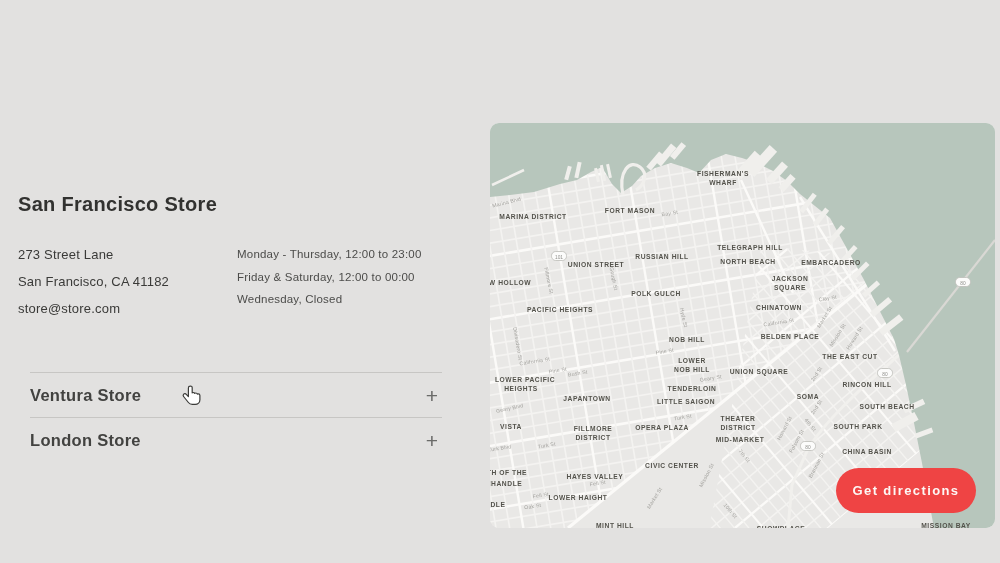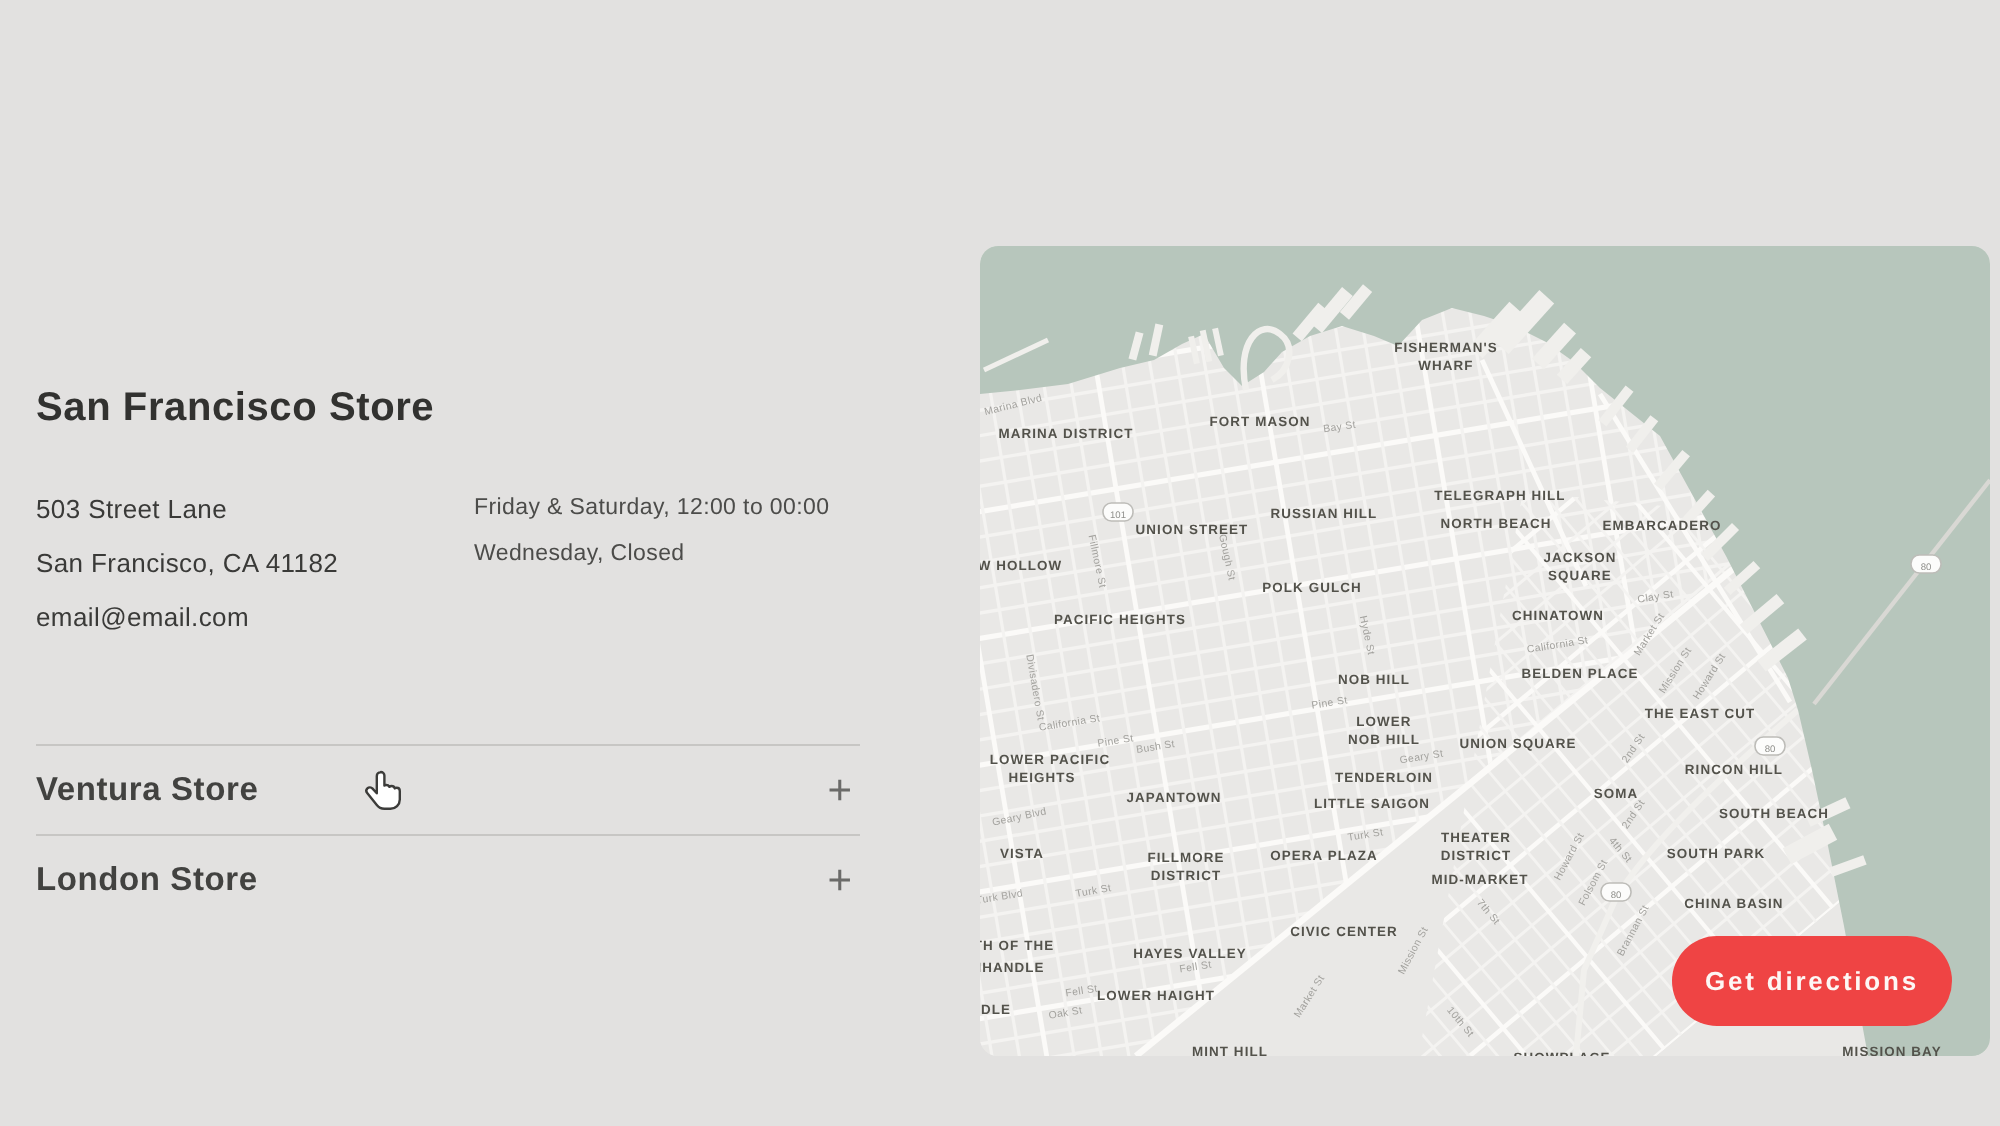--- a/index.html
+++ b/index.html
@@ -2,21 +2,21 @@
 <html><head>
 <meta charset="utf-8">
 <style>
   html,body{margin:0;padding:0;background:#e2e1e0;}
   .page{position:relative;width:1000px;height:563px;background:#e2e1e0;overflow:hidden;
         font-family:"Liberation Sans",sans-serif;margin-top:45px;-webkit-font-smoothing:antialiased;}
   .store-title{position:absolute;left:18px;top:148px;margin:0;font-size:20px;font-weight:600;
         letter-spacing:.3px;color:#323230;}
   .address{position:absolute;left:18px;top:196px;font-size:13px;line-height:27px;color:#3a3a38;letter-spacing:.2px;}
   .hours{position:absolute;left:237px;top:198px;font-size:11.5px;line-height:22.5px;color:#4c4c4a;letter-spacing:.2px;}
-  .accordion{position:absolute;left:18px;top:327px;width:412px;}
+  .accordion{position:absolute;left:30px;top:327px;width:412px;}
   .acc-row{display:flex;align-items:center;justify-content:space-between;height:44px;
         border-top:1px solid #c7c6c4;cursor:pointer;}
   .acc-label{font-size:16.5px;font-weight:600;color:#424240;letter-spacing:.3px;}
   .acc-plus{font-size:21px;font-weight:300;color:#6b6b69;line-height:1;padding-right:4px;}
   .map{position:absolute;left:490px;top:78px;width:505px;height:405px;border-radius:9px;
         overflow:hidden;background:#e9e8e6;}
   .map svg{display:block;}
   .get-directions{position:absolute;left:836px;top:423px;width:140px;height:45px;border:none;
         border-radius:23px;background:#ef4444;color:#fdf7f5;font-family:"Liberation Sans",sans-serif;
         font-size:13px;font-weight:600;letter-spacing:1.4px;cursor:pointer;}
@@ -26,25 +26,26 @@
   .street-label{fill:#a3a29e;font-size:5.2px;letter-spacing:.2px;}
 </style>
 </head>
 <body>
 
 <div class="page">
 
   <h1 class="store-title">San Francisco Store</h1>
 
   <div class="address">
-      <div>503 Street Lane</div>
+      <div>273 Street Lane</div>
       <div>San Francisco, CA 41182</div>
-      <div>email@email.com</div>
+      <div>store@store.com</div>
     </div>
   <div class="hours">
+      <div>Monday - Thursday, 12:00 to 23:00</div>
       <div>Friday &amp; Saturday, 12:00 to 00:00</div>
       <div>Wednesday, Closed</div>
     </div>
 
   <div class="accordion">
       <div class="acc-row">
         <span class="acc-label">Ventura Store</span>
         <span class="acc-plus">+</span>
       </div>
       <div class="acc-row">

